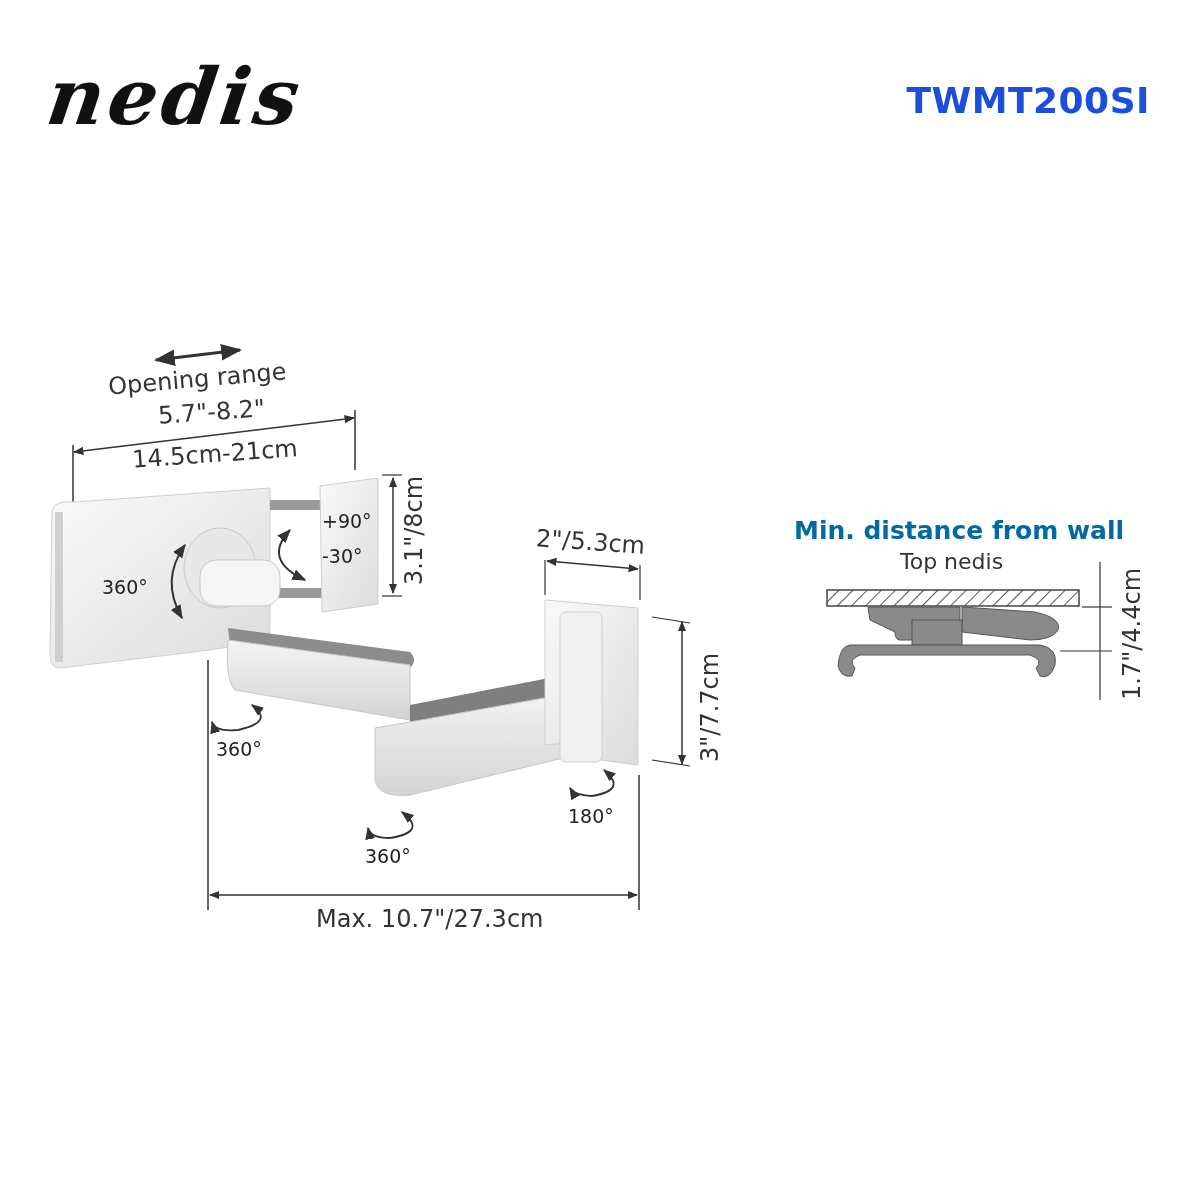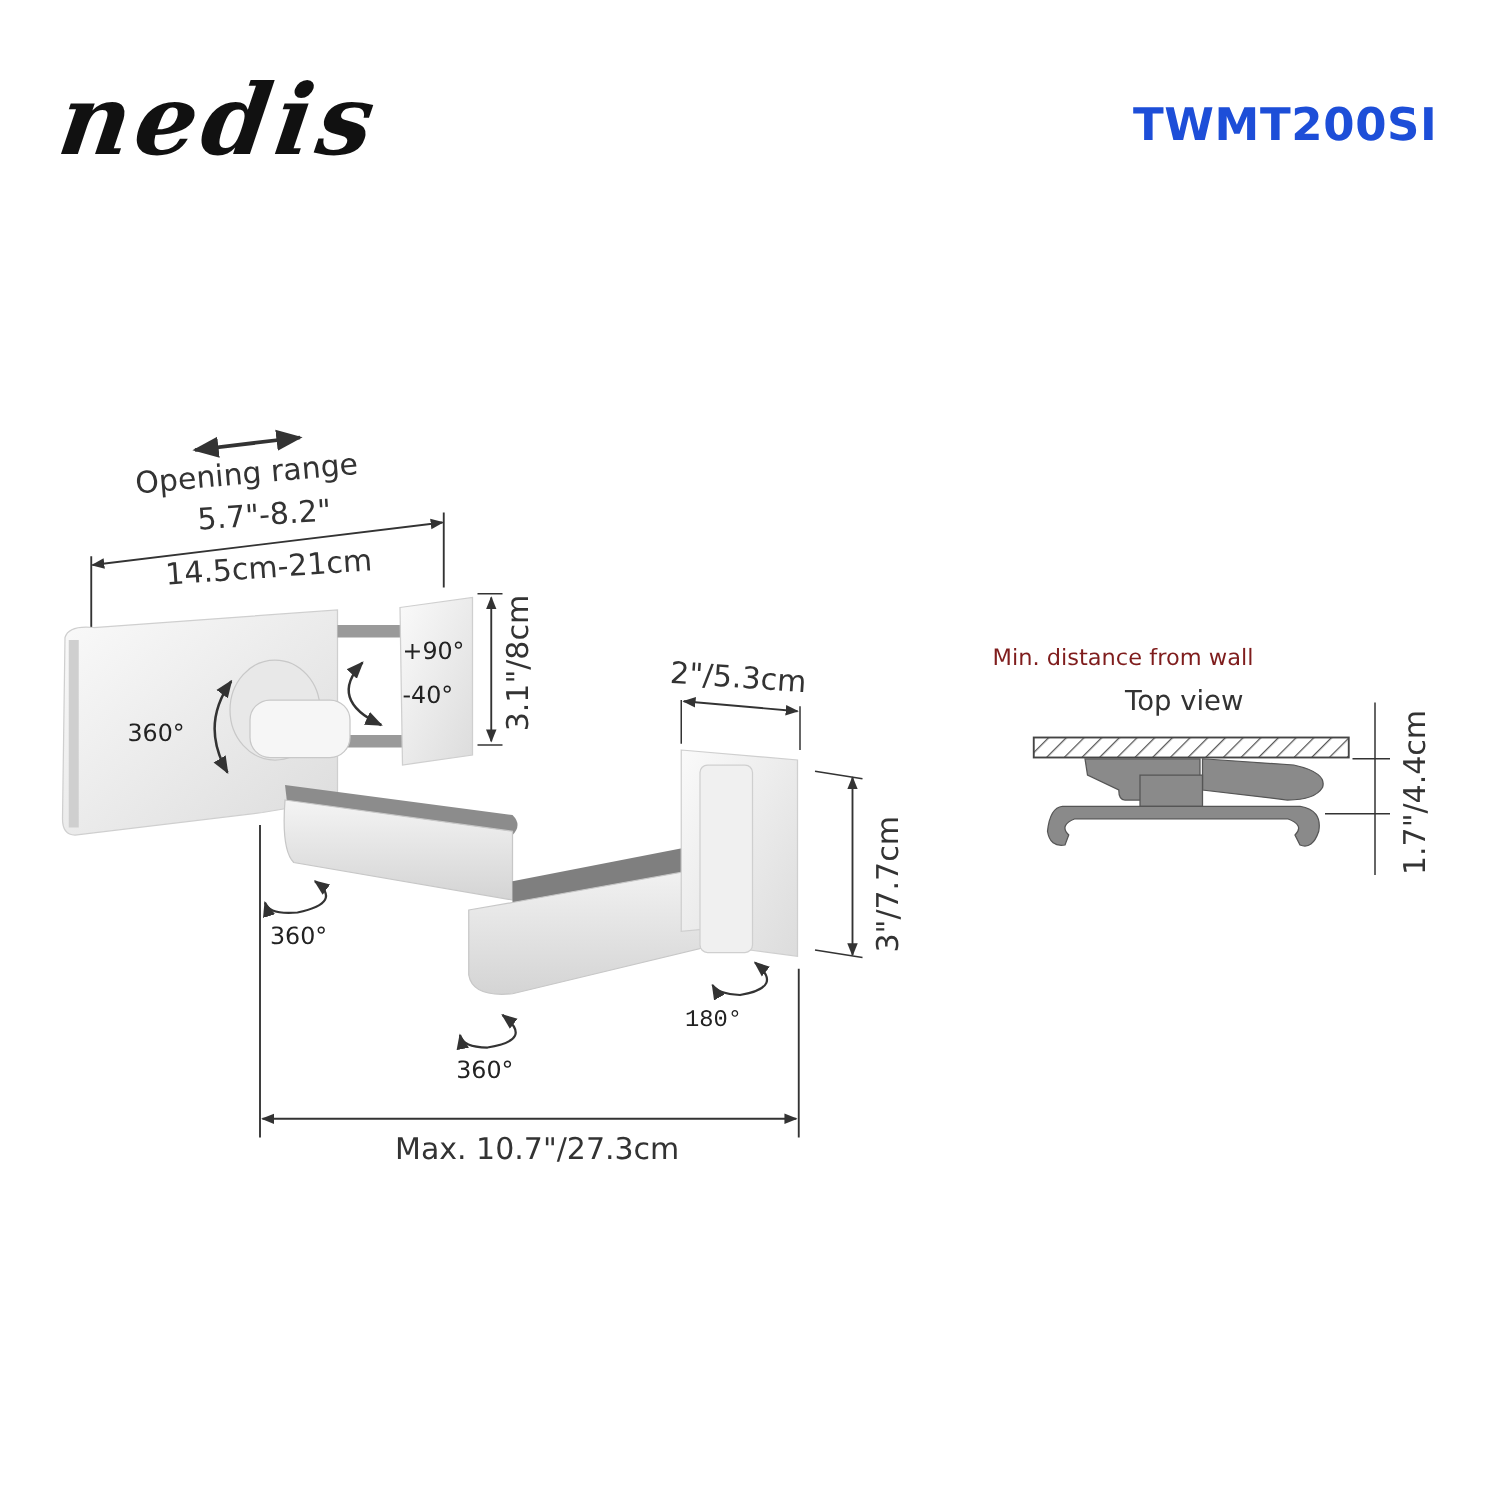--- a/index.html
+++ b/index.html
@@ -5,21 +5,21 @@
     html, body { margin: 0; padding: 0; background: #ffffff; }
     body { width: 1200px; height: 1200px; position: relative; overflow: hidden; font-family: "DejaVu Sans", sans-serif; color: #222; }
     .abs { position: absolute; }
     .logo { left: 48px; top: 58px; font-family: "DejaVu Serif", serif; font-style: italic; font-weight: bold; font-size: 78px; letter-spacing: 4px; color: #111; line-height: 1; transform: skewX(-8deg); }
     .model { right: 50px; top: 80px; font-family: "DejaVu Sans", sans-serif; font-weight: bold; font-size: 36px; color: #1d4ed8; letter-spacing: 0.5px; }
     .lbl { font-family: "DejaVu Sans", sans-serif; color: #333; white-space: nowrap; }
     .lbl-lg { font-size: 24px; }
     .lbl-md { font-size: 22px; }
     .lbl-dark { color: #222; font-size: 19px; }
     svg { position: absolute; left: 0; top: 0; }
-    .heading { font-weight: normal; font-size: 18px; color: #7f1d1d; }
+    .heading { font-weight: bold; font-size: 25px; color: #0369a1; }
   </style>
 </head>
 <body>
 
 <div class="abs logo">nedis</div>
 <div class="abs model">TWMT200SI</div>
 
 <svg width="1200" height="1200" viewBox="0 0 1200 1200">
   <defs>
     <linearGradient id="gPlate" x1="0" y1="0" x2="1" y2="1">
@@ -97,29 +97,29 @@
   <line x1="1100" y1="562" x2="1100" y2="700" stroke="#333" stroke-width="1.2"></line>
   <line x1="1082" y1="607" x2="1112" y2="607" stroke="#333" stroke-width="1.2"></line>
   <line x1="1060" y1="651" x2="1112" y2="651" stroke="#333" stroke-width="1.2"></line>
 </svg>
 
 <div class="abs lbl lbl-lg" style="left:108px; top:365px; transform:rotate(-5deg);">Opening range</div>
 <div class="abs lbl lbl-lg" style="left:158px; top:398px; transform:rotate(-4deg);">5.7"-8.2"</div>
 <div class="abs lbl lbl-lg" style="left:132px; top:440px; transform:rotate(-4deg);">14.5cm-21cm</div>
 
 <div class="abs lbl lbl-dark" style="left:322px; top:510px;">+90°</div>
-<div class="abs lbl lbl-dark" style="left:322px; top:545px;">-40°</div>
+<div class="abs lbl lbl-dark" style="left:322px; top:545px;">-30°</div>
 <div class="abs lbl lbl-dark" style="left:102px; top:576px;">360°</div>
 
 <div class="abs lbl lbl-lg" style="left:400px; top:585px; transform:rotate(-90deg); transform-origin:left top;">3.1"/8cm</div>
 
 <div class="abs lbl lbl-lg" style="left:536px; top:528px; transform:rotate(4deg);">2"/5.3cm</div>
 <div class="abs lbl lbl-lg" style="left:696px; top:762px; transform:rotate(-90deg); transform-origin:left top;">3"/7.7cm</div>
 
 <div class="abs lbl lbl-dark" style="left:216px; top:738px;">360°</div>
 <div class="abs lbl lbl-dark" style="left:365px; top:845px;">360°</div>
-<div class="abs lbl lbl-dark" style="left:548px; top:805px;font-family:Liberation Mono, monospace;">180°</div>
+<div class="abs lbl lbl-dark" style="left:568px; top:805px;">180°</div>
 
 <div class="abs lbl lbl-lg" style="left:316px; top:905px;">Max. 10.7"/27.3cm</div>
 
 <div class="abs heading" style="left:794px; top:516px;">Min. distance from wall</div>
-<div class="abs lbl lbl-md" style="left:900px; top:549px;">Top view</div>
+<div class="abs lbl lbl-md" style="left:900px; top:549px;">Top nedis</div>
 <div class="abs lbl lbl-lg" style="left:1118px; top:700px; transform:rotate(-90deg); transform-origin:left top;">1.7"/4.4cm</div>
 
 </body></html>

